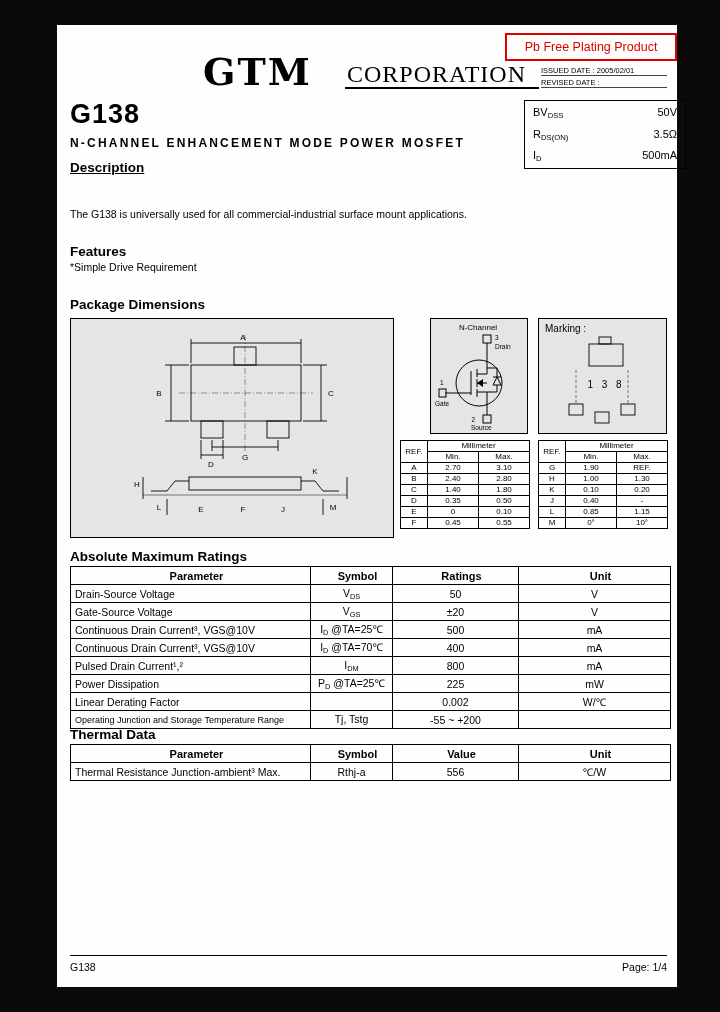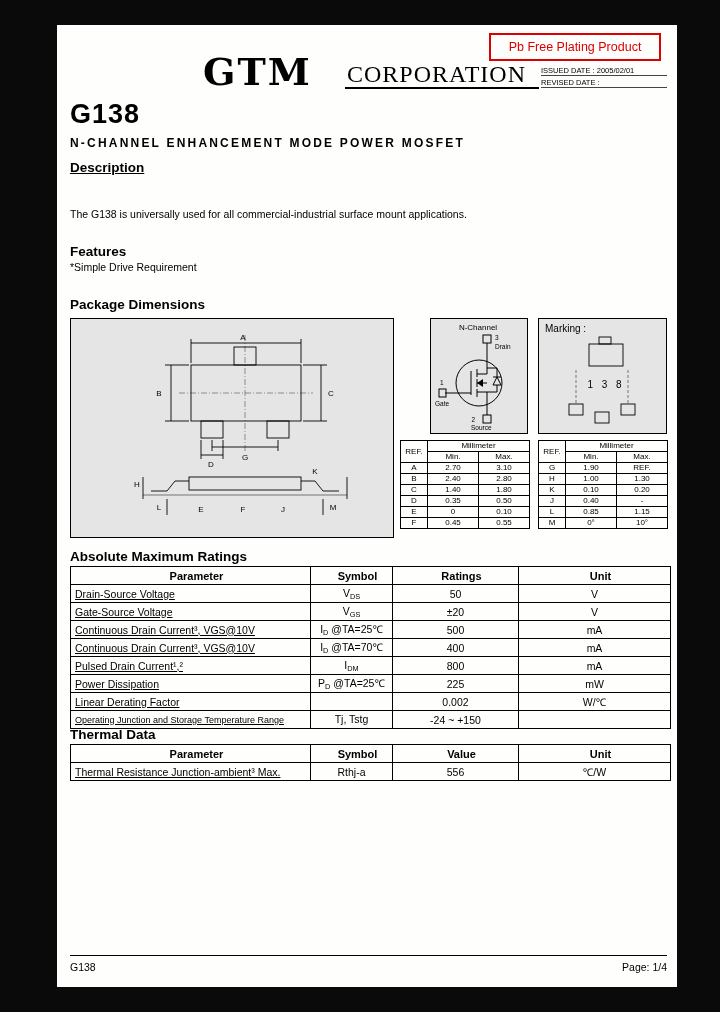--- a/index.html
+++ b/index.html
@@ -1,21 +1,21 @@
 <!DOCTYPE html>
 <html><head>
 <meta charset="utf-8">
 <style>
   html,body{margin:0;padding:0;}
   body{width:720px;height:1012px;background:#0a0a0a;position:relative;overflow:hidden;
        font-family:"Liberation Sans",sans-serif;color:#000;}
   .paper{position:absolute;left:57px;top:25px;width:620px;height:962px;background:#fefefc;}
 
   
-  .pb-banner{position:absolute;left:432px;top:8px;width:168px;height:24px;border:2px solid #dd0000;
+  .pb-banner{position:absolute;left:448px;top:8px;width:168px;height:24px;border:2px solid #dd0000;
              color:#dd0000;font-size:12.5px;display:flex;align-items:center;justify-content:center;white-space:nowrap;}
   .logo{position:absolute;left:146px;top:24px;font-family:"DejaVu Serif",serif;font-weight:bold;
         font-size:38px;letter-spacing:2px;}
   .corp{position:absolute;left:290px;top:36px;font-family:"Liberation Serif",serif;font-size:24px;letter-spacing:1px;}
   .corp-rule{position:absolute;left:288px;top:62px;width:194px;border-top:2px solid #000;}
   .dates{position:absolute;left:484px;top:41px;width:126px;font-size:7.5px;line-height:9px;}
   .dates .row{border-bottom:1px solid #444;padding-bottom:0;margin-bottom:2px;white-space:nowrap;}
 
   
   .part-number{position:absolute;left:13px;top:74px;font-size:27px;font-weight:bold;letter-spacing:1px;}
@@ -33,21 +33,21 @@
   .box{position:absolute;border:1px solid #000;background:#e5e5e5;text-decoration:underline;}
   .marking-label{position:absolute;left:6px;top:4px;font-size:10px;}
   .dim-table{position:absolute;border-collapse:collapse;font-size:8px;table-layout:fixed;}
   .dim-table td{border:1px solid #000;text-align:center;padding:0;height:10px;line-height:10px;}
 
   
   .spec-table{position:absolute;left:13px;border-collapse:collapse;table-layout:fixed;width:600px;font-size:10.5px;}
   .spec-table th,.spec-table td{border:1px solid #000;height:17px;padding:0 4px;overflow:hidden;white-space:nowrap;}
   .spec-table th{font-size:11px;font-weight:bold;text-align:center;padding-left:16px;}
   .spec-table td.ctr{text-align:center;}
-  .spec-table td.param{text-align:left;text-decoration:underline;}
+  .spec-table td.param{text-align:left;}
   .spec-table td.small{font-size:9px;}
 
   
   .footer-rule{position:absolute;left:13px;top:930px;width:597px;border-top:1.5px solid #000;}
   .footer{position:absolute;left:13px;top:936px;width:597px;font-size:10.5px;display:flex;justify-content:space-between;}
 
   svg text{font-family:"Liberation Sans",sans-serif;}
 </style>
 </head>
 <body>
@@ -67,20 +67,34 @@
         <span>2005/02/01</span>
       </div>
       <div class="row">
         <span>REVISED DATE :</span>
       </div>
     </div>
 
     <div class="part-number">G138</div>
     <div class="subtitle">N-CHANNEL ENHANCEMENT MODE POWER MOSFET</div>
 
+    <div class="spec-box">
+      <div class="spec-row">
+        <span><span>BV</span><span class="sb">DSS</span></span>
+        <span>50V</span>
+      </div>
+      <div class="spec-row">
+        <span><span>R</span><span class="sb">DS(ON)</span></span>
+        <span>3.5Ω</span>
+      </div>
+      <div class="spec-row">
+        <span><span>I</span><span class="sb">D</span></span>
+        <span>500mA</span>
+      </div>
+    </div>
 
     <div class="h2" style="top:135px;text-decoration:underline;">Description</div>
     <div class="body-text" style="top:183px;">The G138 is universally used for all commercial-industrial surface mount applications.</div>
 
     <div class="h2" style="top:219px;">Features</div>
     <div class="body-text" style="top:236px;">*Simple Drive Requirement</div>
 
     <div class="h2" style="top:272px;">Package Dimensions</div>
 
     <div class="box" style="left:13px;top:293px;width:322px;height:218px;">
@@ -329,21 +343,21 @@
       </tr>
       <tr>
         <td class="param">Linear Derating Factor</td>
         <td class="ctr"><span></span><span class="sb"></span><span></span></td>
         <td class="ctr">0.002</td>
         <td class="ctr">W/℃</td>
       </tr>
       <tr>
         <td class="param small">Operating Junction and Storage Temperature Range</td>
         <td class="ctr"><span>Tj, Tstg</span><span class="sb"></span><span></span></td>
-        <td class="ctr">-24 ~ +150</td>
+        <td class="ctr">-55 ~ +200</td>
         <td class="ctr"></td>
       </tr>
     </tbody>
       </table>
 
     <div class="h2" style="top:702px;">Thermal Data</div>
     <table class="spec-table" style="top:719px;">
       <colgroup>
           <col style="width:240px">
           <col style="width:82px">

